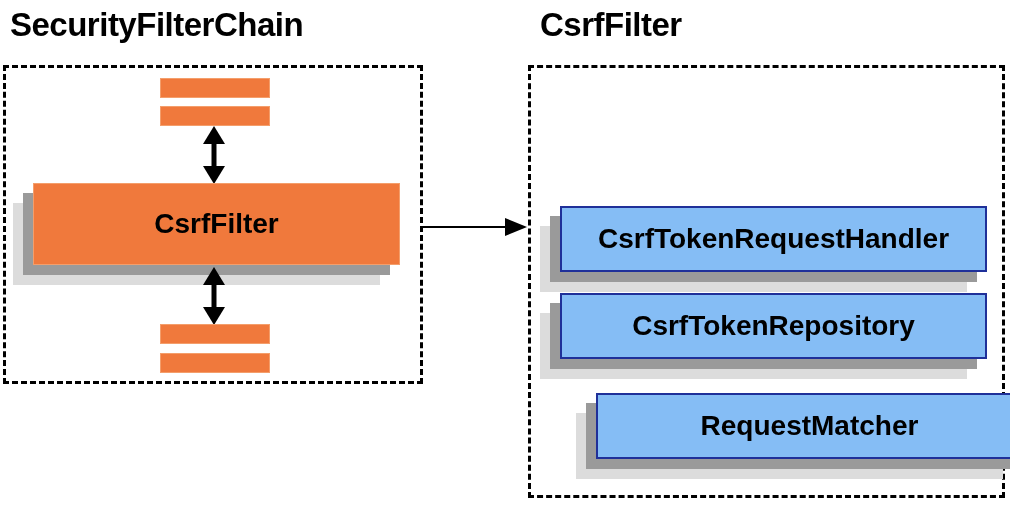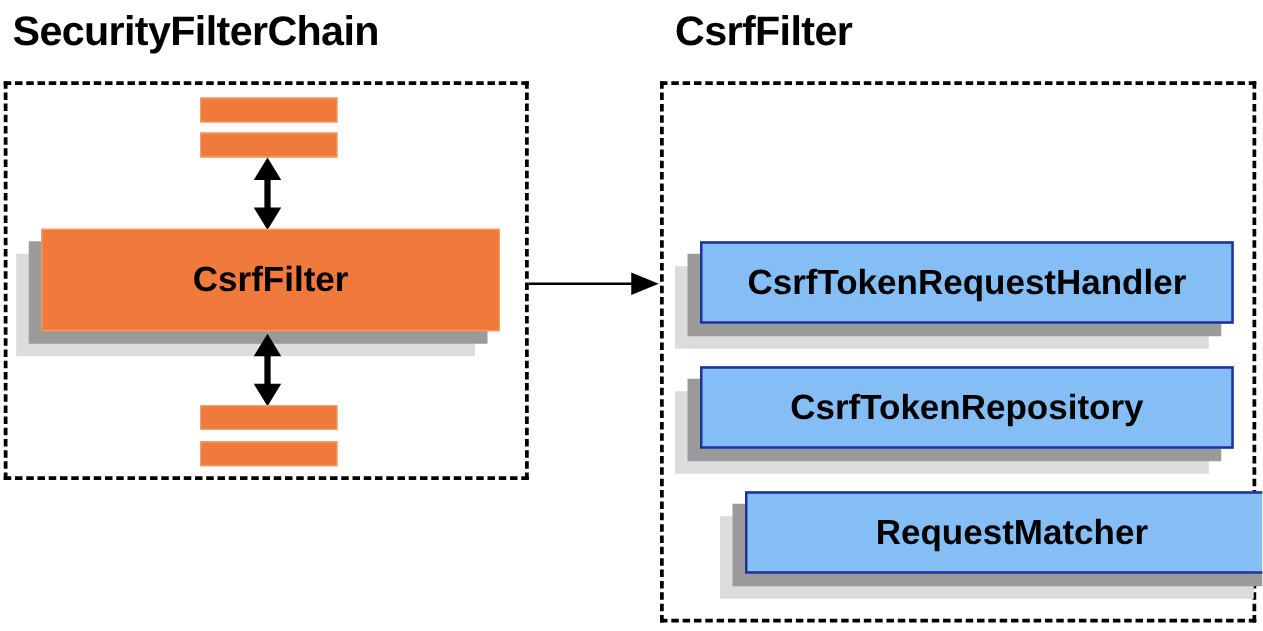--- a/index.html
+++ b/index.html
@@ -64,21 +64,21 @@
     left:560px;width:427px;height:66px;
     background:var(--blue-fill);
     border:2px solid var(--blue-border);
     box-sizing:border-box;
     box-shadow:-10px 10px 0 var(--shadow-dark), -20px 20px 0 var(--shadow-light);
     display:flex;align-items:center;justify-content:center;
     font-size:28px;font-weight:bold;color:#000;
     white-space:nowrap;
   }
   .bluebox.c0{top:95px;}
-  .bluebox.c1{top:193px;}
+  .bluebox.c1{top:206px;}
   .bluebox.c2{top:293px;}
   .bluebox.c3{top:393px;margin-left:36px;}
   svg.arrow{position:absolute;overflow:visible;}
 </style>
 </head>
 <body>
 
 <div class="canvas">
 
   <div class="title left">SecurityFilterChain</div>

